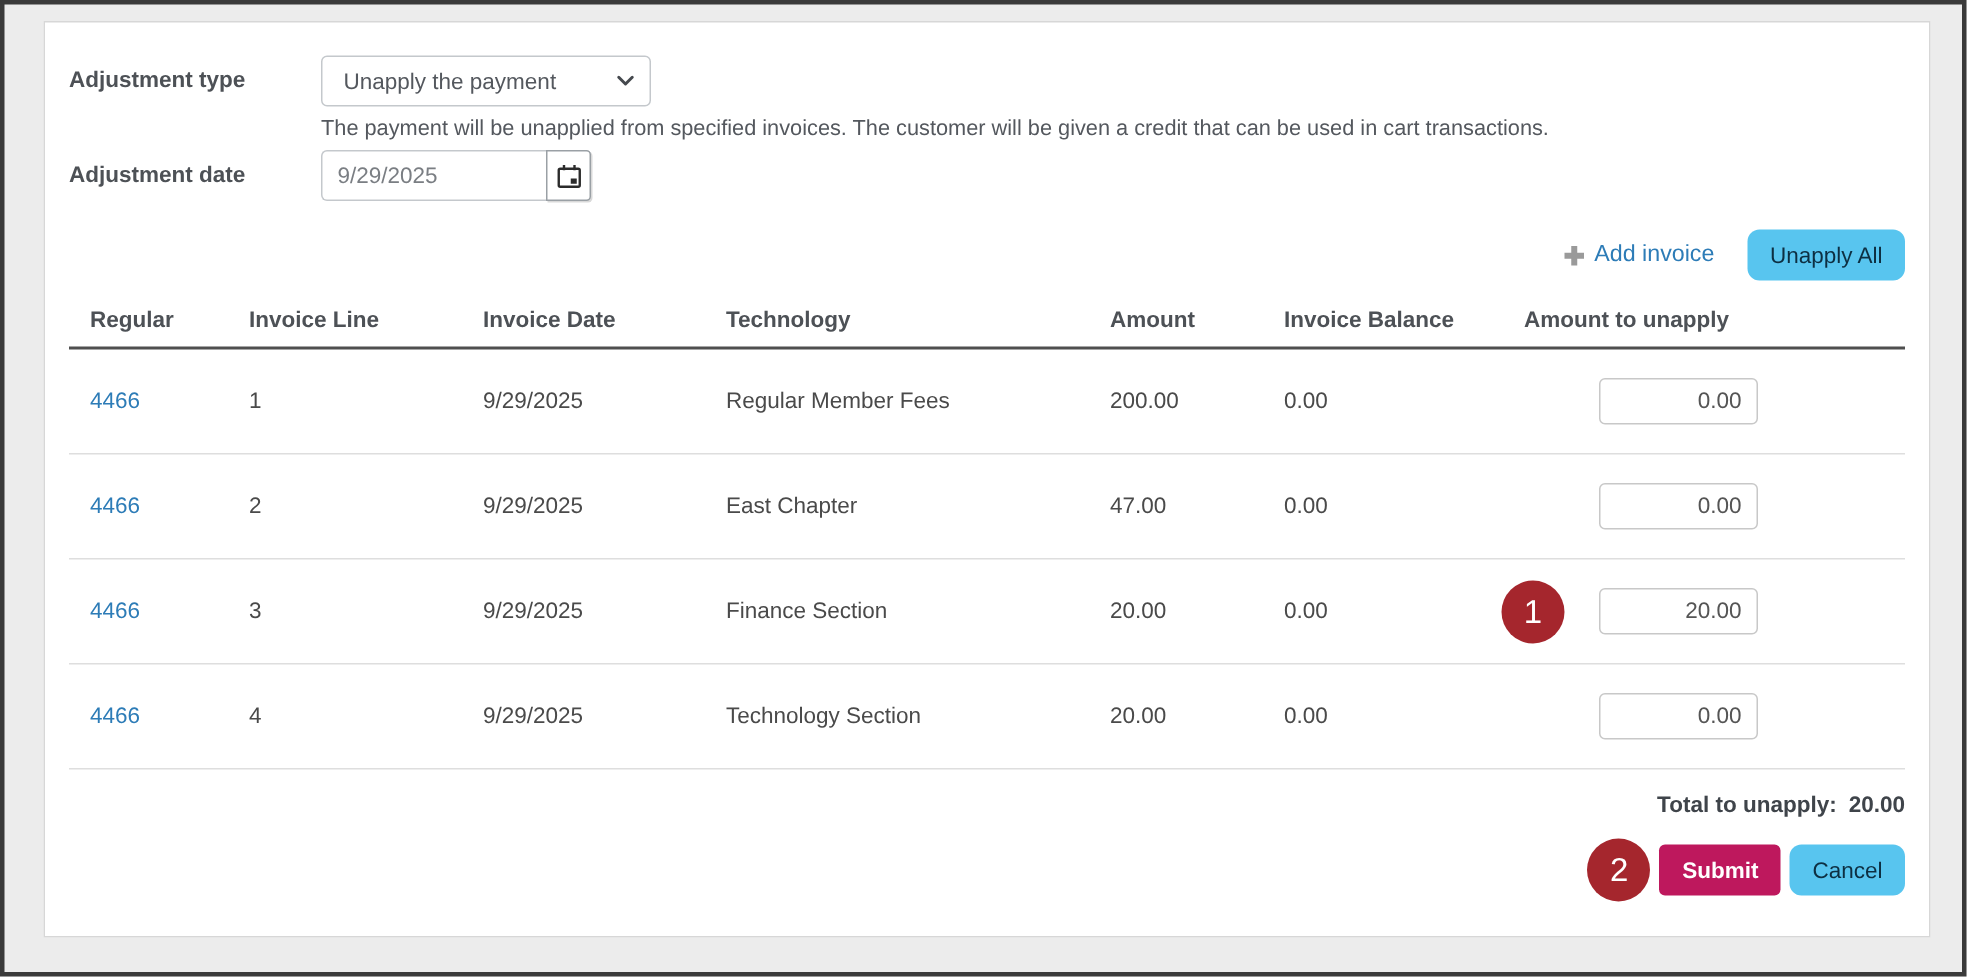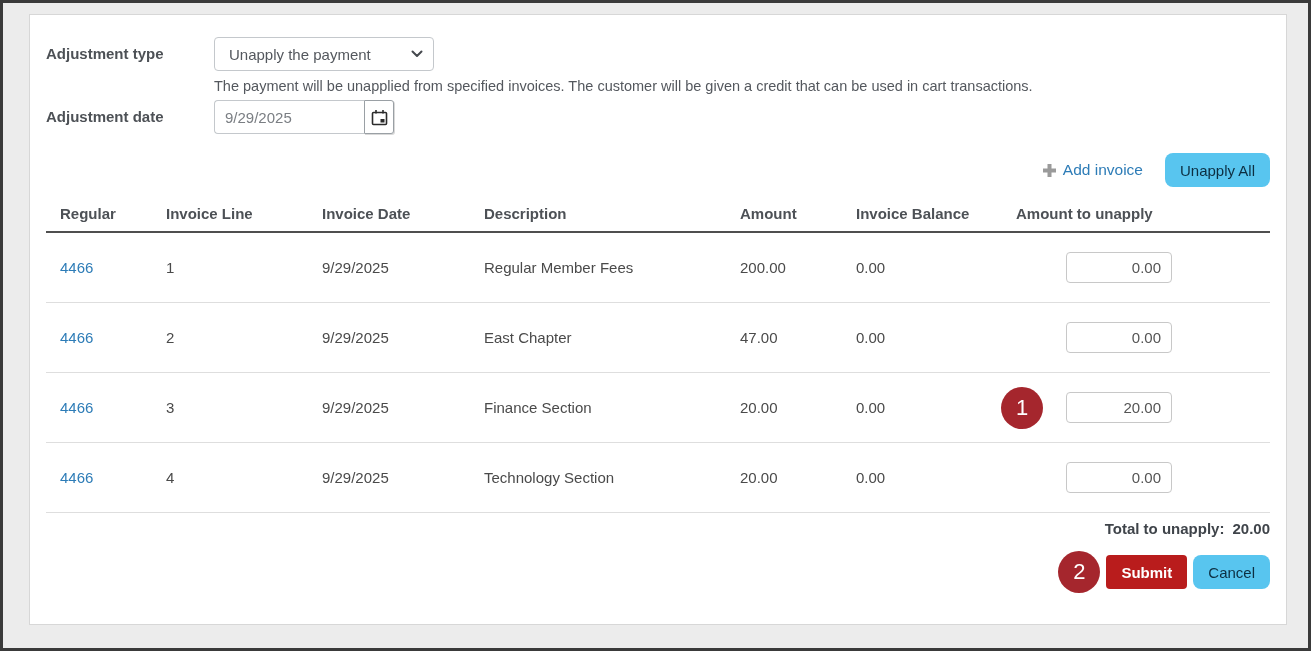--- a/index.html
+++ b/index.html
@@ -54,21 +54,21 @@
   .add-invoice { display:flex; align-items:center; gap:6px; cursor:pointer; text-decoration:none; }
   .add-invoice span.txt { font-size:15.5px; color:#2d7cb7; }
   .btn-light {
     height:34px; padding:0 15px;
     background:#58c5ef; border:none; border-radius:8px;
     font-size:15px; color:#0d2f42; font-weight:500; cursor:pointer;
     font-family:"Liberation Sans","DejaVu Sans",sans-serif;
   }
   .btn-dark {
     height:34px; padding:0 15px;
-    background:#b91c1c; border:none; border-radius:4px;
+    background:#be185d; border:none; border-radius:4px;
     font-size:15px; color:#ffffff; font-weight:700; cursor:pointer;
     font-family:"Liberation Sans","DejaVu Sans",sans-serif;
   }
   
   .grid-row {
     display:grid;
     grid-template-columns:120px 156px 162px 256px 116px 160px 1fr;
     align-items:center;
   }
   .thead {
@@ -88,21 +88,21 @@
   }
   .badge {
     position:absolute; left:-15px; top:50%; transform:translateY(-50%);
     width:42px; height:42px; border-radius:50%;
     background:#a5262d; color:#fff;
     display:flex; align-items:center; justify-content:center;
     font-size:22px; font-weight:400;
   }
   
   .total-row {
-    margin-top:7px; display:flex; justify-content:flex-end; align-items:baseline;
+    margin-top:15px; display:flex; justify-content:flex-end; align-items:baseline;
     font-size:15px; color:#3f444a;
   }
   .total-row .lbl { font-weight:700; }
   .total-row .val { font-weight:700; margin-left:8px; }
   .action-row {
     margin-top:14px; display:flex; justify-content:flex-end; align-items:center;
   }
   .badge-inline {
     width:42px; height:42px; border-radius:50%;
     background:#a5262d; color:#fff;
@@ -158,21 +158,21 @@
       </span>
       <span class="txt">Add invoice</span>
     </a>
     <button class="btn-light">Unapply All</button>
   </div>
 
   <div class="grid-row thead">
     <div class="cell-first">Regular</div>
     <div>Invoice Line</div>
     <div>Invoice Date</div>
-    <div>Description</div>
+    <div>Technology</div>
     <div>Amount</div>
     <div>Invoice Balance</div>
     <div>Amount to unapply</div>
   </div>
 
   <div class="grid-row trow">
     <div class="cell-first"><a class="inv-link">4466</a></div>
     <div>1</div>
     <div>9/29/2025</div>
     <div>Regular Member Fees</div>

